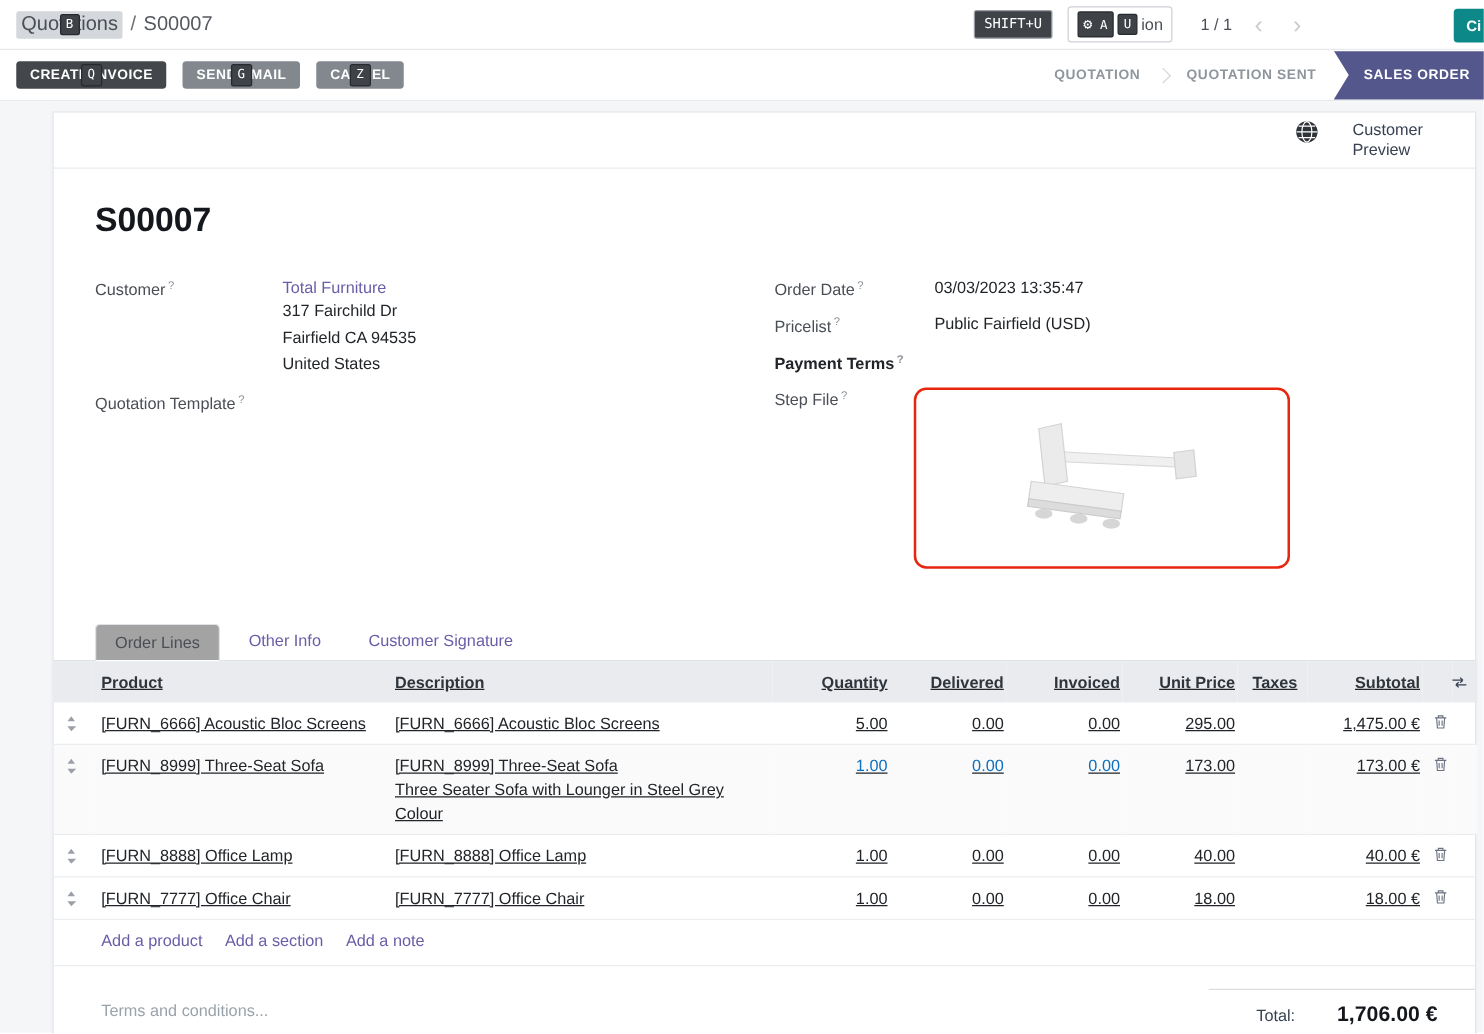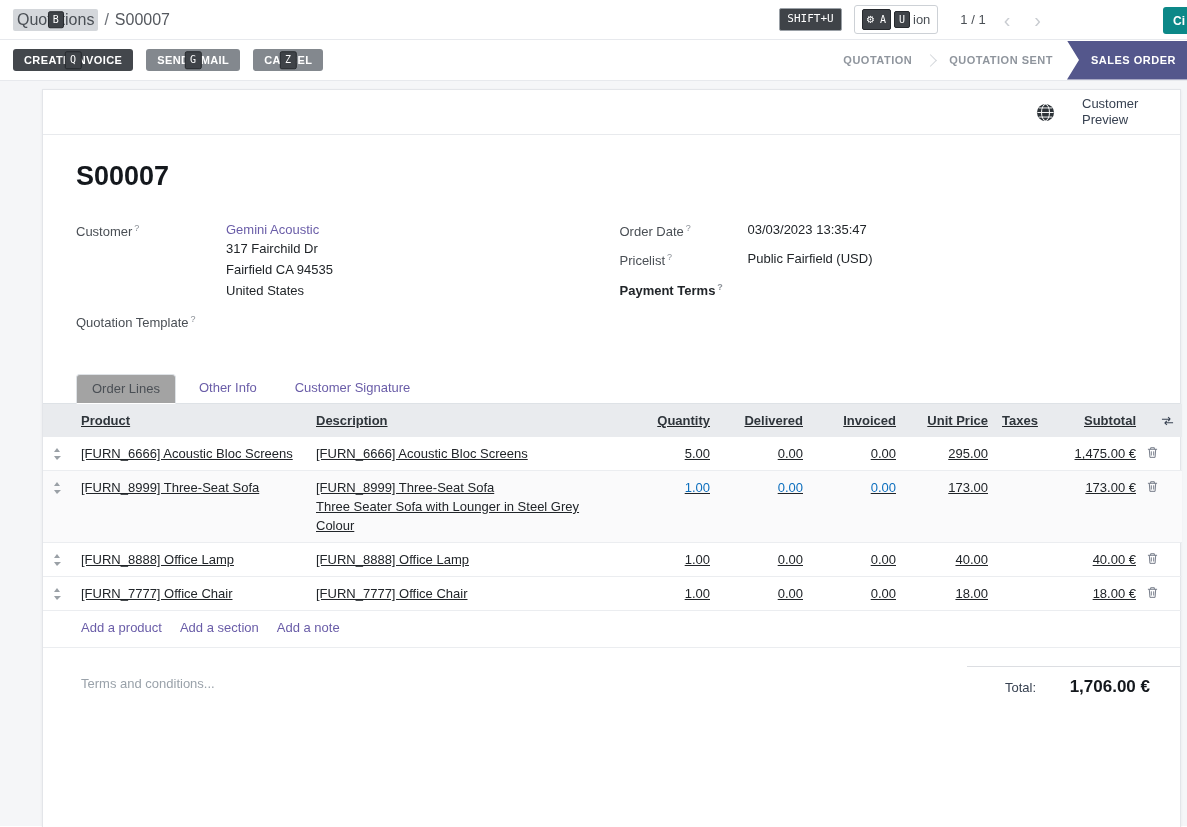--- a/index.html
+++ b/index.html
@@ -43,21 +43,21 @@
   .status-active { flex:none; width:170px; height:39px; background:var(--status-active,#54578c);
     color:#fff; font-size:11px; font-weight:700; letter-spacing:.5px; display:flex; align-items:center;
     padding-left:24px; clip-path:polygon(0 0,100% 0,100% 100%,0 100%,12px 50%); cursor:pointer; white-space:nowrap; }
 
   
   .content { height:745px; background:#f5f6f8; padding-top:8px; }
   .sheet { width:1139px; margin-left:42px; background:#fff; border:1px solid #e3e5e9;
     box-shadow:0 1px 3px rgba(0,0,0,.06); min-height:760px; }
   .preview-strip { height:45px; border-bottom:1px solid #e8eaed; display:flex;
     justify-content:flex-end; align-items:center; padding-right:32px; }
-  .customer-preview { display:flex; align-items:center; gap:27px; cursor:pointer; }
+  .customer-preview { display:flex; gap:27px; cursor:pointer; }
   .customer-preview .txt { width:66px; font-size:13px; color:#374151; line-height:1.25; }
 
   .sheet-body { padding:22px 33px 0; }
   .doc-title { font-size:27px; font-weight:600; color:#14181d; margin:4px 0 30px; }
 
   .fields { display:grid; grid-template-columns:1fr 1fr; column-gap:16px; }
   .frow { display:flex; margin-bottom:12px; }
   .flabel { flex:none; color:#4a4f55; padding-top:1px; }
   .fields-left .flabel { width:150px; }
   .fields-right .flabel { width:128px; }
@@ -169,21 +169,21 @@
 
       <div class="sheet-body">
         <div class="doc-title">S00007</div>
 
         <div class="fields">
 
           <div class="fields-left">
             <div class="frow">
               <span class="flabel"><span>Customer</span><sup class="help">?</sup></span>
               <span class="fvalue">
-                <a class="link">Gemini Acoustic</a>
+                <a class="link">Total Furniture</a>
                 <div class="address">317 Fairchild Dr
 Fairfield CA 94535
 United States</div>
               </span>
             </div>
             <div class="frow">
               <span class="flabel"><span>Quotation Template</span><sup class="help">?</sup></span>
               <span class="fvalue"></span>
             </div>
           </div>
@@ -193,20 +193,35 @@
               <span class="flabel"><span>Order Date</span><sup class="help">?</sup></span>
               <span class="fvalue">03/03/2023 13:35:47</span>
             </div>
             <div class="frow">
               <span class="flabel"><span>Pricelist</span><sup class="help">?</sup></span>
               <span class="fvalue">Public Fairfield (USD)</span>
             </div>
             <div class="frow">
               <span class="flabel bold"><span>Payment Terms</span><sup class="help">?</sup></span>
               <span class="fvalue"></span>
+            </div>
+            <div class="frow">
+              <span class="flabel"><span>Step File</span><sup class="help">?</sup></span>
+              <span class="step-box">
+                <svg width="160" height="110" viewBox="0 0 160 110">
+                  <polygon points="40,34 152,40 152,47 40,42" fill="#f0f0f0" stroke="#d8d8d8" stroke-width="1"></polygon>
+                  <polygon points="138,35 154,33 156,54 140,56" fill="#e6e6e6" stroke="#d2d2d2" stroke-width="1"></polygon>
+                  <polygon points="30,16 48,12 53,58 35,62" fill="#ebebeb" stroke="#d4d4d4" stroke-width="1"></polygon>
+                  <polygon points="24,58 98,68 96,82 22,72" fill="#eeeeee" stroke="#d4d4d4" stroke-width="1"></polygon>
+                  <polygon points="22,72 96,82 95,88 21,78" fill="#dcdcdc" stroke="#cccccc" stroke-width="1"></polygon>
+                  <ellipse cx="34" cy="84" rx="7" ry="4" fill="#d6d6d6"></ellipse>
+                  <ellipse cx="62" cy="88" rx="7" ry="4" fill="#d6d6d6"></ellipse>
+                  <ellipse cx="88" cy="92" rx="7" ry="4" fill="#d6d6d6"></ellipse>
+                </svg>
+              </span>
             </div>
           </div>
         </div>
       </div>
 
       <div class="tab-strip">
         <span class="tab active">Order Lines</span>
         <span class="tab inactive">Other Info</span>
         <span class="tab inactive">Customer Signature</span>
       </div>

